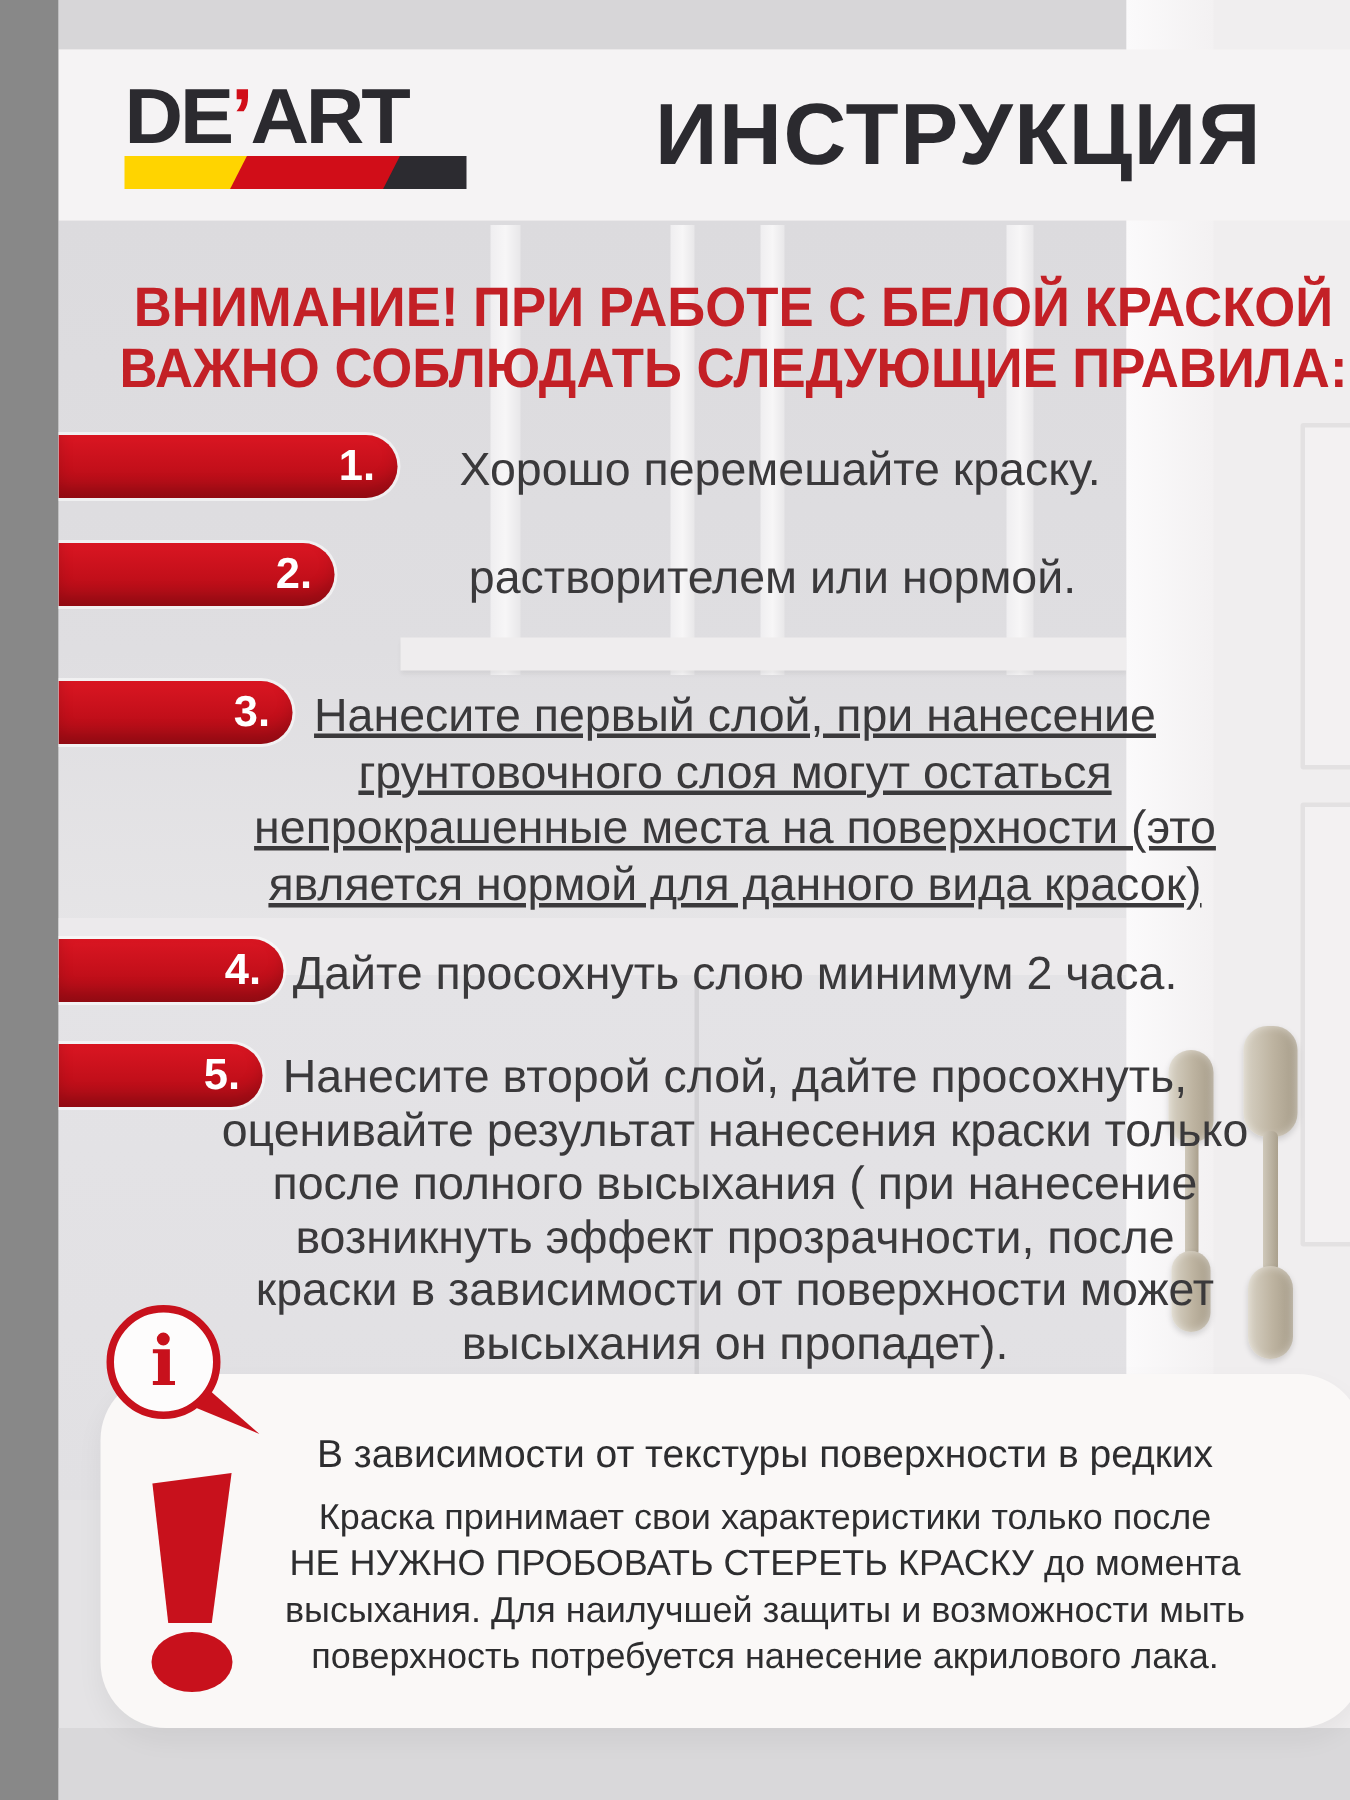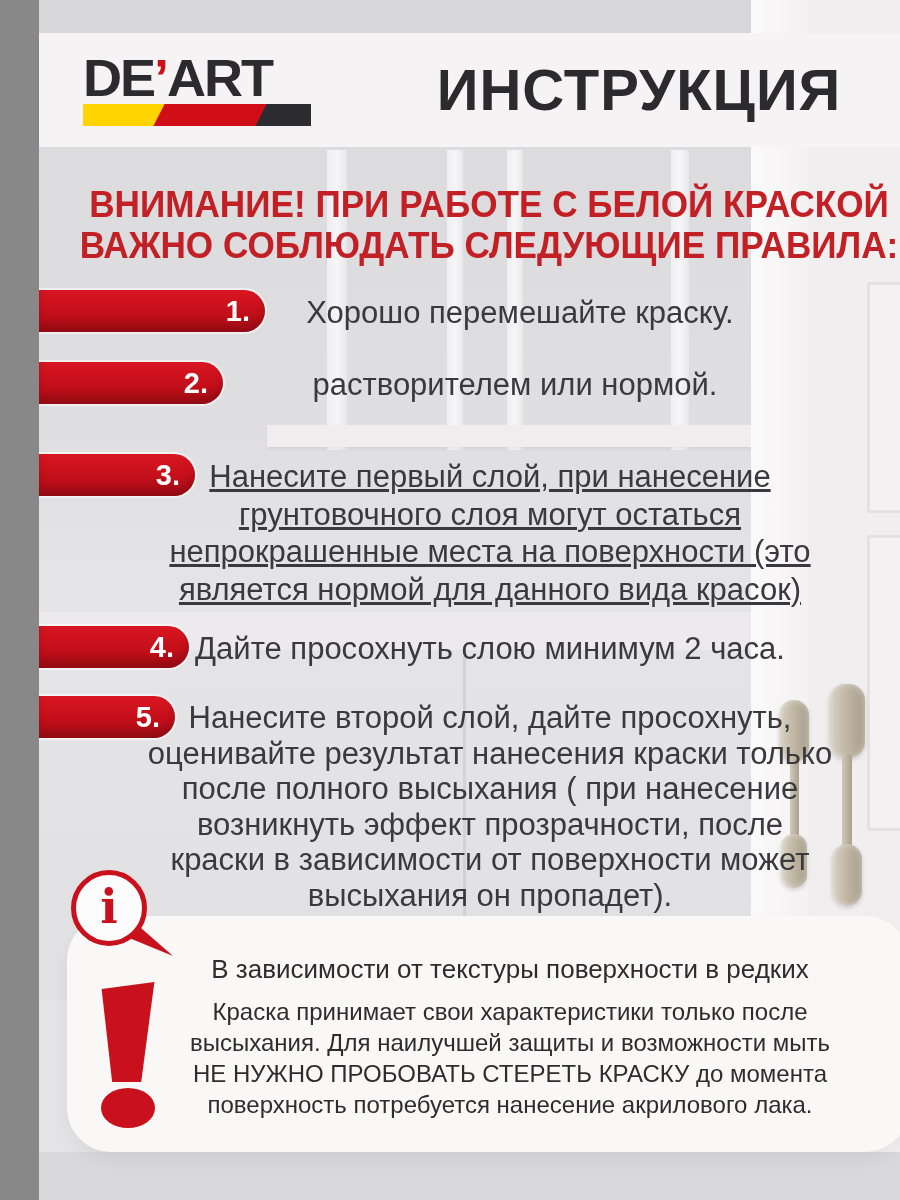--- a/index.html
+++ b/index.html
@@ -165,18 +165,18 @@
   </div>
 
   <div class="note-panel"></div>
   <div class="excl-bar"></div>
   <div class="excl-dot"></div>
   <div class="note note-1" id="note1">
       <div>В зависимости от текстуры поверхности в редких</div>
     </div>
   <div class="note note-2" id="note2">
       <div>Краска принимает свои характеристики только после</div>
+      <div>НЕ НУЖНО  ПРОБОВАТЬ СТЕРЕТЬ КРАСКУ до момента</div>
       <div>высыхания. Для наилучшей защиты и возможности мыть</div>
-      <div>НЕ НУЖНО  ПРОБОВАТЬ СТЕРЕТЬ КРАСКУ до момента</div>
       <div>поверхность потребуется нанесение акрилового лака.</div>
     </div>
 
 </div>
 
 </body></html>

